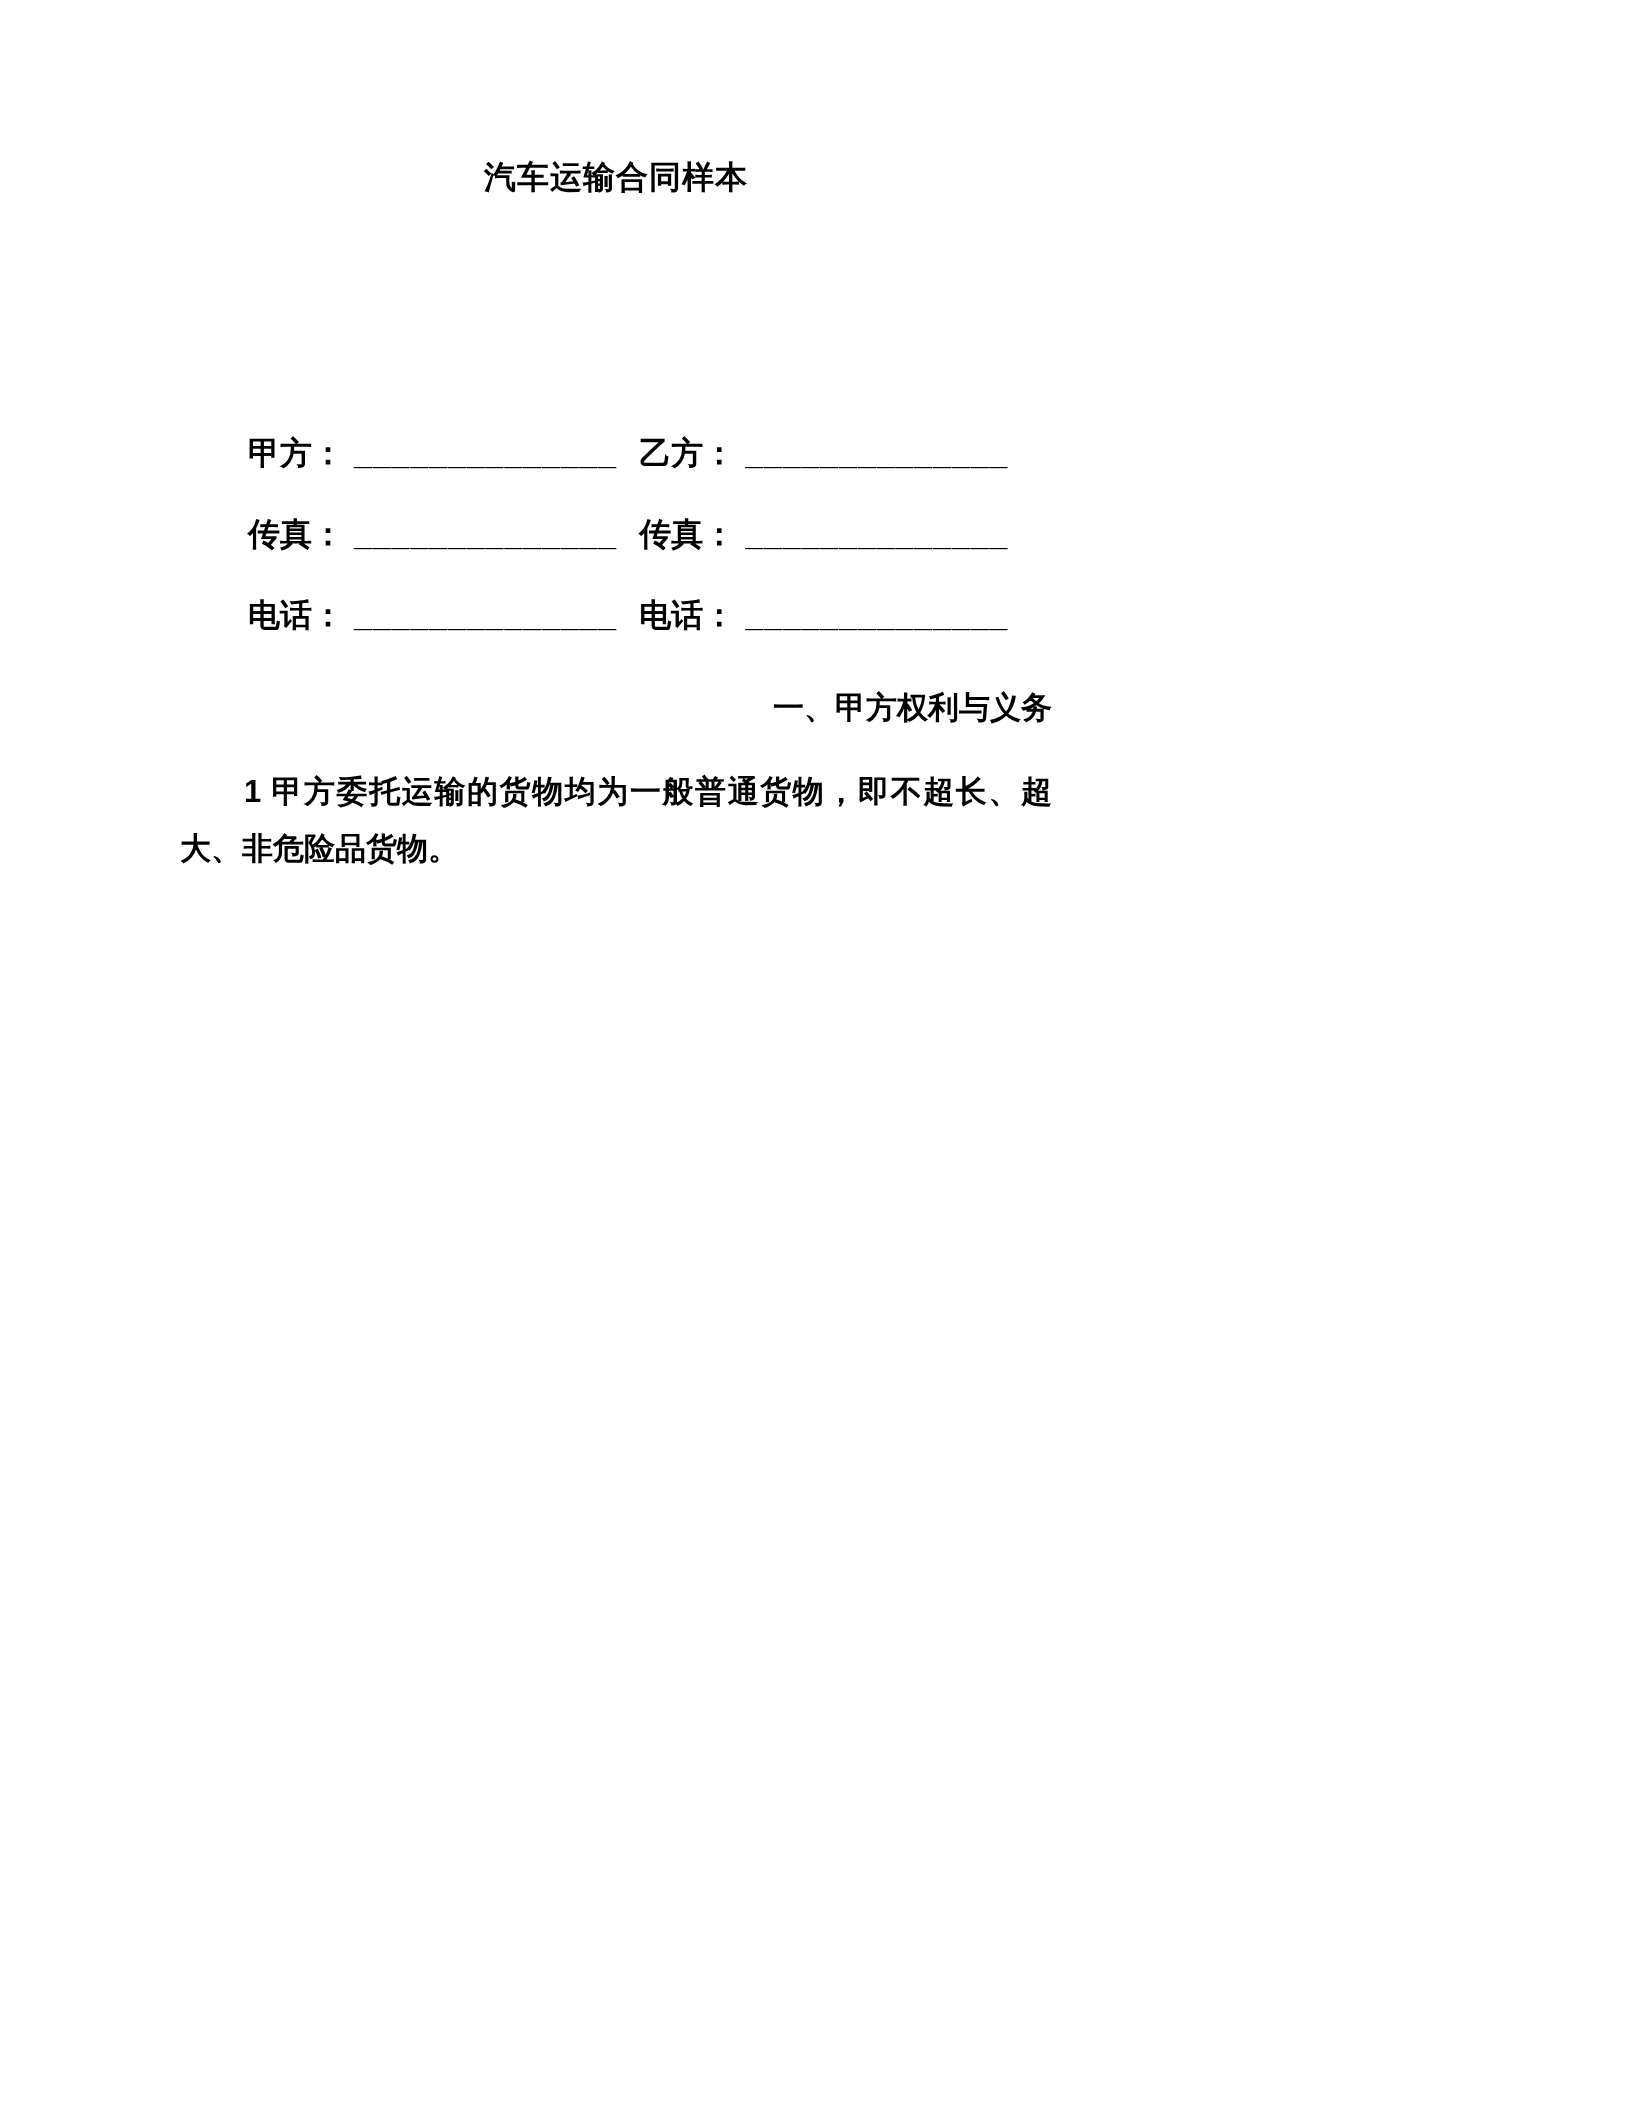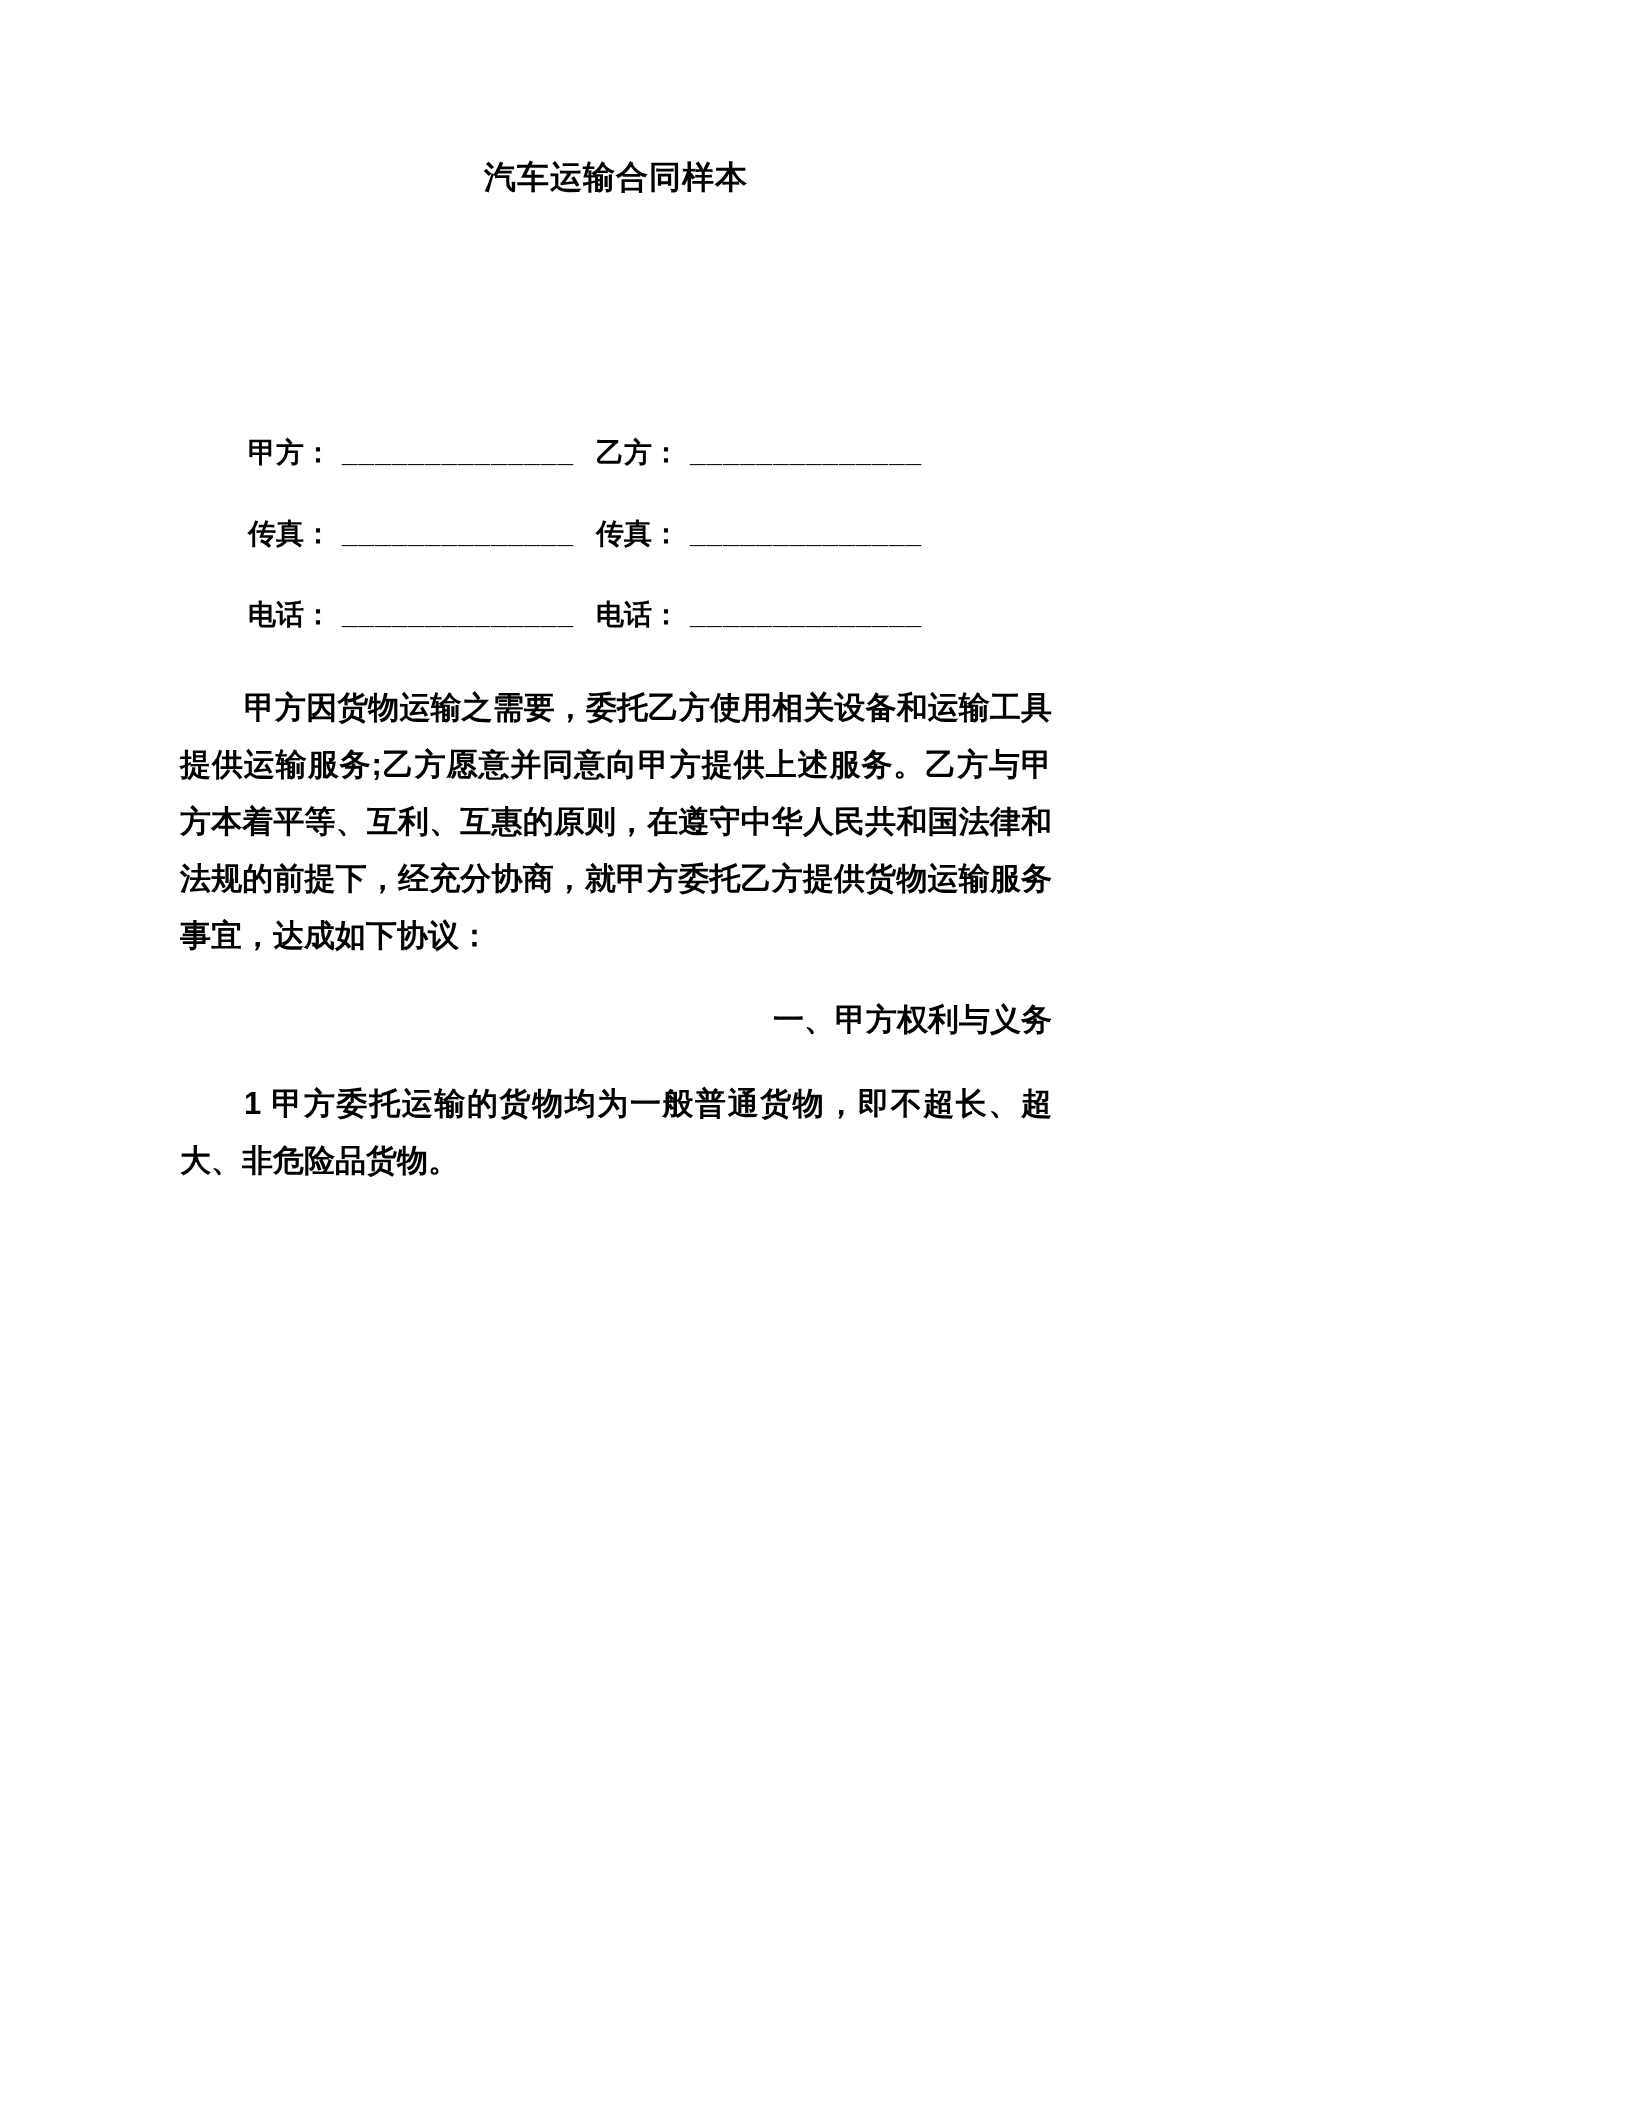--- a/index.html
+++ b/index.html
@@ -28,21 +28,21 @@
     line-height: 1.2;
     text-align: center;
     margin: 8px;
     font-weight: 700;
     letter-spacing: 1px;
   }
   .parties {
     margin-top: 240px;
   }
   .party-row {
-    font-size: 28px;
+    font-size: 32px;
     line-height: 34px;
     margin-bottom: 47px;
     padding-left: 68px; 
     white-space: nowrap;
   }
   .party-row .label {
     margin-right: 10px;
   }
   .party-row .blank {
     margin-right: 22px;
@@ -81,19 +81,18 @@
         <span class="label">传真：</span><span class="blank">______________</span><span class="label">传真：</span><span class="blank">______________</span>
       </div>
 
       <div class="party-row">
         <span class="label">电话：</span><span class="blank">______________</span><span class="label">电话：</span><span class="blank">______________</span>
       </div>
 
     </div>
 
     <div class="body-text">
-      <p class="para">甲方因货物运输之需要，委托乙方使用相关设备和运输工具提供运输服务;乙方愿意并同意向甲方提供上述服务。乙方与甲方本着平等、互利、互惠的原则，在遵守中华人民共和国法律和法规的前提下，经充分协商，就甲方委托乙方提供货物运输服务事宜，达成如下协议：</p>
       <p class="para heading">一、甲方权利与义务</p>
       <p class="para">1 甲方委托运输的货物均为一般普通货物，即不超长、超大、非危险品货物。</p>
     </div>
 
   </div>
 </div>
 
 </body></html>

